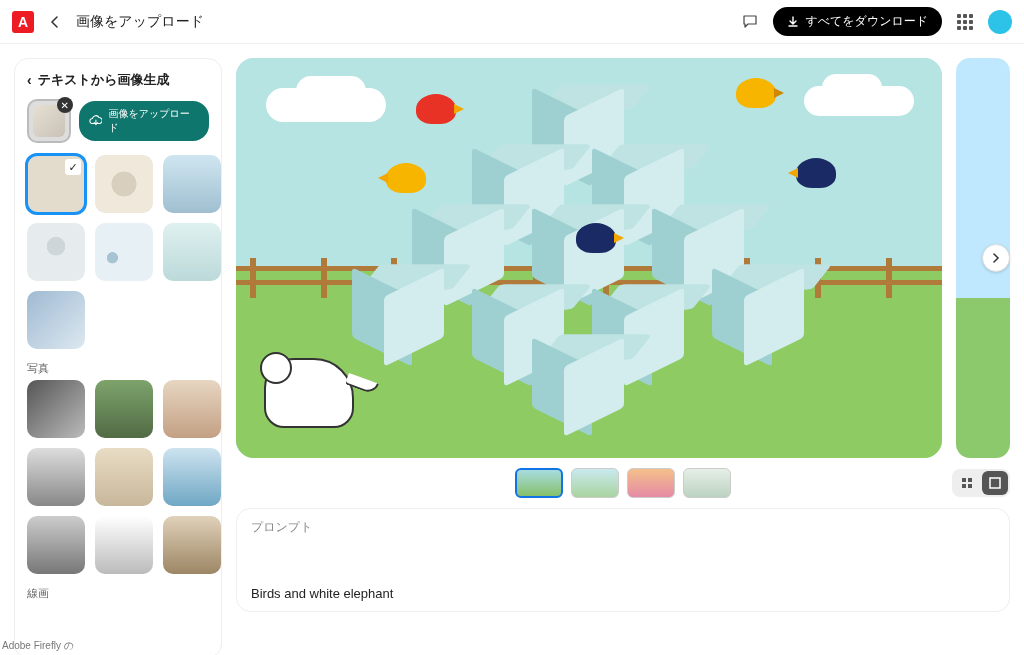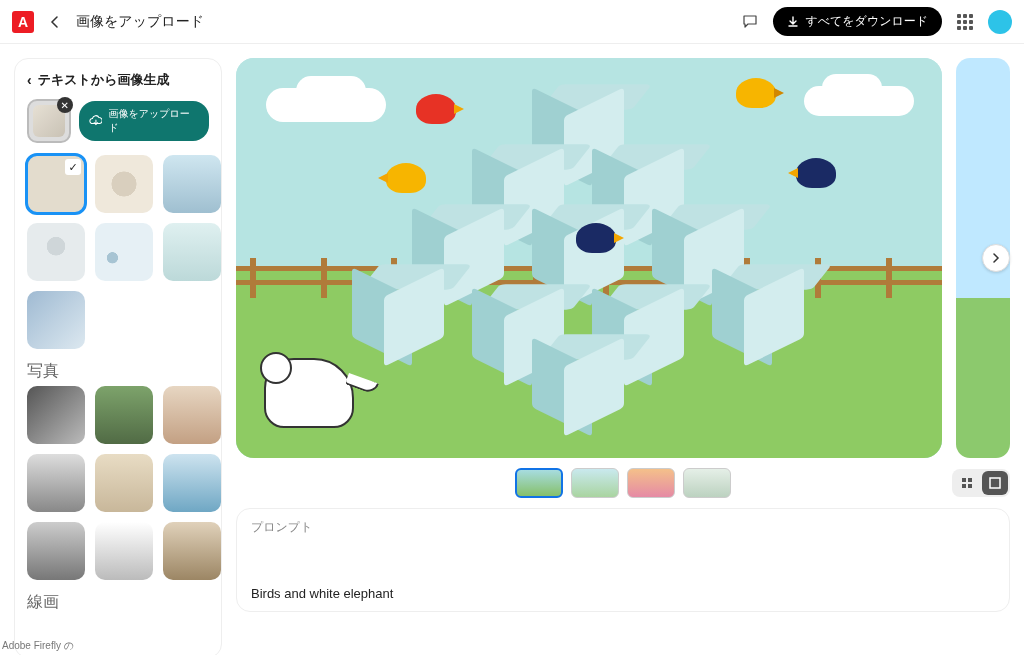--- a/index.html
+++ b/index.html
@@ -18,21 +18,21 @@
   .sidebar { width:236px; padding:14px; }
   .panel { background:#fff; border:1px solid #eee; border-radius:14px; padding:12px; height:600px; overflow:auto; }
   .panel-hd{display:flex;align-items:center;gap:6px;margin-bottom:10px;font-weight:600;font-size:13px;}
   .panel-hd .chev{font-size:14px;cursor:pointer;}
   .upload-row{display:flex;align-items:center;gap:8px;margin-bottom:12px;}
   .upload-thumb{position:relative;width:44px;height:44px;border-radius:10px;border:2px solid #bbb;background:#ddd;display:flex;align-items:center;justify-content:center;}
   .upload-thumb .cubes{position:absolute;inset:4px;border-radius:6px;background:linear-gradient(135deg,#e6e0d4,#c9c2b5);}
   .upload-thumb .x{position:absolute;top:-4px;right:-4px;width:16px;height:16px;border-radius:50%;background:#333;color:#fff;font-size:10px;display:flex;align-items:center;justify-content:center;}
   .upload-btn{background:#0f766e;color:#fff;border-radius:16px;padding:6px 10px;font-size:10px;display:flex;align-items:center;gap:6px;cursor:pointer;}
   .cloud{width:14px;height:14px;}
-  .section-label{font-size:16px;color:#666;margin:7px 0 4px;font-family:Liberation Mono, monospace;}
+  .section-label{font-size:11px;color:#666;margin:7px 0 4px;font-family:Liberation Mono, monospace;}
   .grid{display:grid;grid-template-columns:repeat(3,58px);gap:10px;margin-bottom:12px;}
   .thumb{width:58px;height:58px;border-radius:10px;background:#d8d8d8;cursor:pointer;position:relative;overflow:hidden;}
   .thumb.selected{outline:3px solid #1992f5;outline-offset:-1px;}
   .thumb .check{position:absolute;top:4px;right:4px;width:16px;height:16px;border-radius:3px;background:#fff;display:flex;align-items:center;justify-content:center;font-size:11px;}
   .main{flex:1;display:flex;flex-direction:column;padding:14px 14px 0 0;gap:10px;min-width:0;}
   .canvas-row{display:flex;gap:14px;position:relative;height:400px;}
   .canvas{flex:1;height:400px;border-radius:18px;overflow:hidden;position:relative;background:#bde6e4;}
   .canvas2{width:54px;height:400px;border-radius:14px;background:linear-gradient(#bfe8ff 0 60%,#8cc96d 60% 100%);overflow:hidden;position:relative;}
   .next{position:absolute;right:0;top:50%;transform:translateY(-50%);width:28px;height:28px;border-radius:50%;background:#fff;border:1px solid #ddd;display:flex;align-items:center;justify-content:center;cursor:pointer;box-shadow:0 1px 3px rgba(0,0,0,.15);}
   .thumbrow{display:flex;justify-content:center;gap:8px;align-items:center;position:relative;}

